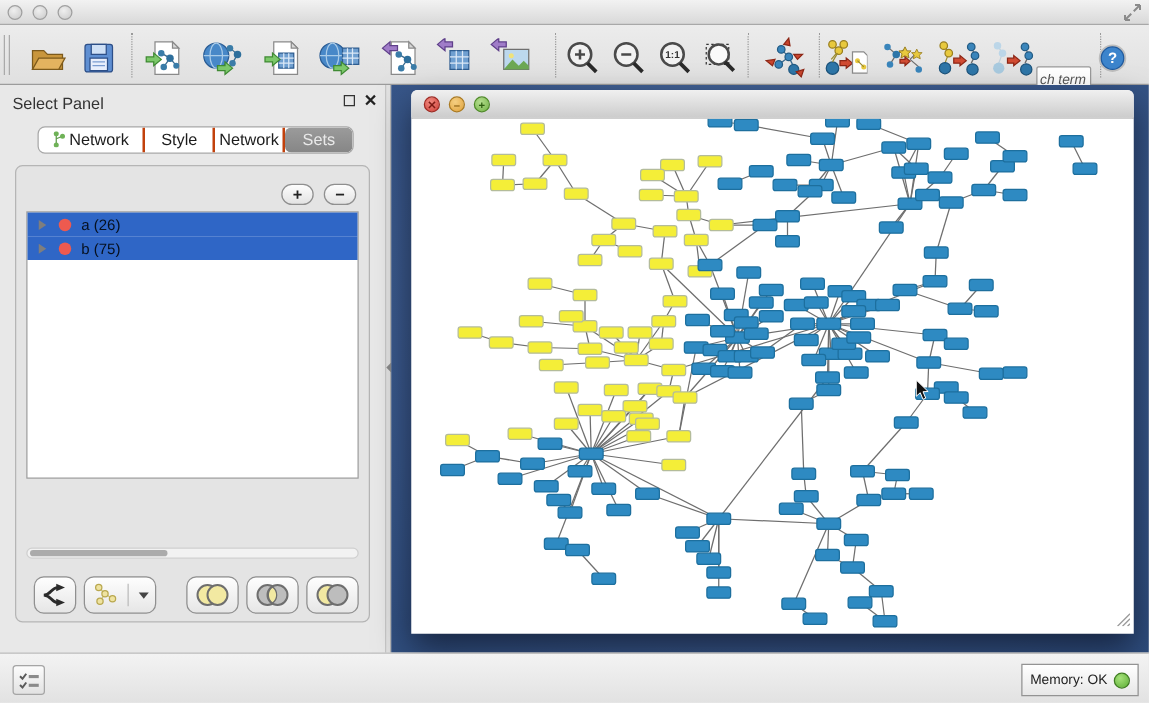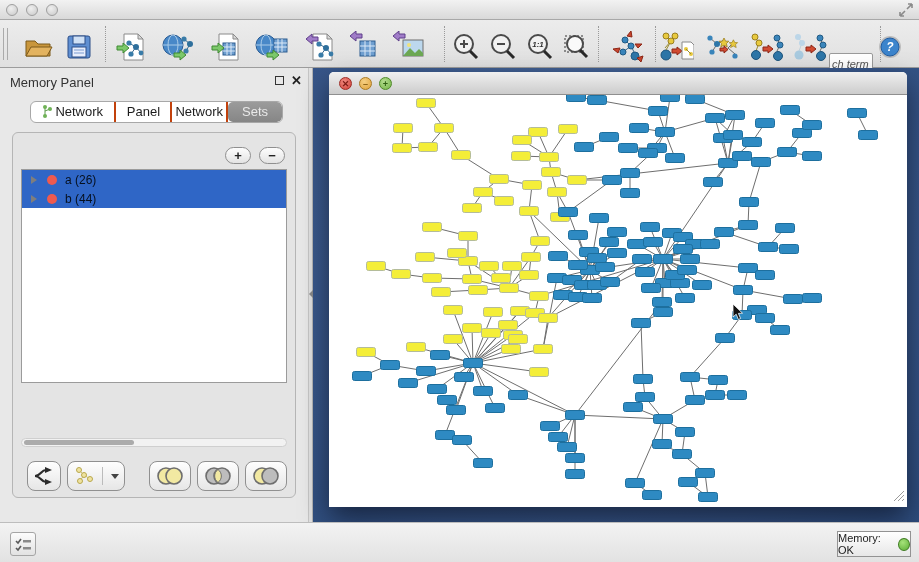--- a/index.html
+++ b/index.html
@@ -15,21 +15,21 @@
     font-size:13px; color:#4f4f4f; }
   #fs-icon { position:absolute; right:6px; top:3px; color:#8a8a8a; font-size:12px; }
 
   
   #toolbar { position:absolute; left:0; top:20px; width:919px; height:48px;
     background:linear-gradient(#ececec,#e0e0e0); border-bottom:1px solid #9c9c9c; }
   .tb-sep { position:absolute; top:6px; height:36px; width:0;
     border-left:1px dotted #9a9a9a; }
   .tb-handle { position:absolute; left:3px; top:8px; height:32px; width:5px;
     border-left:1px solid #aaa; border-right:1px solid #aaa; }
-  .tbi { position:absolute; top:29px; transform:translate(-50%,-50%); cursor:default;font-style:italic; }
+  .tbi { position:absolute; top:29px; transform:translate(-50%,-50%); cursor:default; }
   #search-box { position:absolute; left:829px; top:33px; width:44px; height:23px;
     background:#fff; border:1px solid #9a9a9a; border-radius:2px; overflow:hidden; }
   #search-box span { display:block; font-style:italic; font-size:11px; color:#555; padding:4px 2px; white-space:nowrap; }
 
   
   #control-panel { position:absolute; left:0; top:68px; width:308px; height:454px; background:#e8e8e8; }
   #cp-header { position:absolute; left:0; top:0; width:100%; height:28px; }
   #cp-title { position:absolute; left:10px; top:7px; font-size:13px; color:#333; }
   #cp-float { position:absolute; right:24px; top:8px; width:9px; height:9px; border:1.5px solid #333; }
   #cp-close { position:absolute; right:6px; top:5px; font-size:13px; font-weight:bold; color:#222; }
@@ -84,21 +84,21 @@
   #net-content { position:absolute; left:1px; top:23px; width:576px; height:408px; background:#fff; overflow:hidden; }
   #graph-svg { position:absolute; left:0; top:0; }
   #cursor { position:absolute; width:12px; height:18px; }
   #resize-grip { position:absolute; right:2px; bottom:2px; width:12px; height:12px; }
 
   
   #statusbar { position:absolute; left:0; top:522px; width:919px; height:40px;
     background:linear-gradient(#f3f3f3,#e2e2e2); border-top:1px solid #bdbdbd; }
   #task-btn { position:absolute; left:10px; top:9px; width:26px; height:24px;
     border:1px solid #a5a5a5; border-radius:3px; background:linear-gradient(#fcfcfc,#e2e2e2); }
-  #memory-btn { position:absolute; right:8px; top:8px; width:74px; height:26px;
+  #memory-btn { position:absolute; right:8px; top:8px; width:94px; height:26px;
     border:1px solid #939393; border-radius:0; background:linear-gradient(#ffffff,#e7e7e7);
     display:flex; align-items:center; justify-content:center; }
   #memory-btn span { font-size:11px; color:#222; }
   #mem-dot { width:13px; height:13px; border-radius:50%; margin-left:5px;
     background:radial-gradient(circle at 38% 32%, #a6e27a, #5cae35); border:1px solid #3f7c22; }
 </style>
 </head>
 <body>
 
 <div id="titlebar">
@@ -367,54 +367,54 @@
     <svg width="24" height="24" viewBox="0 0 24 24">
       <circle cx="12" cy="12" r="10" fill="none" stroke="#bdbdbd" stroke-width="2"></circle>
       <circle cx="12" cy="12" r="9" fill="#3c84cc" stroke="#1f5a9e"></circle>
       <text x="12" y="16" font-size="12" font-weight="bold" text-anchor="middle" fill="#fff" font-family="Liberation Sans, sans-serif">?</text>
     </svg>
   </div>
 </div>
 
 <div id="control-panel">
   <div id="cp-header">
-    <div id="cp-title">Memory Panel</div>
+    <div id="cp-title">Select Panel</div>
     <div id="cp-float"></div>
     <div id="cp-close">✕</div>
   </div>
 
   <div id="tabbar">
     <div class="tab" style="flex:1.55">
       <svg width="10" height="13" viewBox="0 0 10 13">
         <line x1="3" y1="2" x2="3" y2="11" stroke="#5d9b4a"></line>
           <line x1="3" y1="6" x2="8" y2="4" stroke="#5d9b4a"></line>
         <circle cx="3" cy="2" r="2" fill="#6fb257"></circle>
           <circle cx="8" cy="4" r="2" fill="#6fb257"></circle>
           <circle cx="3" cy="11" r="2" fill="#6fb257"></circle>
       </svg><span>Network</span>
     </div>
-    <div class="tab"><span>Panel</span></div>
+    <div class="tab"><span>Style</span></div>
     <div class="tab"><span>Network</span></div>
     <div class="tab active"><span>Sets</span></div>
   </div>
 
   <div id="cp-box">
     <div class="pm-btn" style="right:44px">+</div>
     <div class="pm-btn" style="right:10px">−</div>
 
     <div id="sets-list">
       <div class="set-row">
         <div class="set-caret"></div>
         <div class="set-dot"></div>
         <div class="set-label">a (26)</div>
       </div>
       <div class="set-row">
         <div class="set-caret"></div>
         <div class="set-dot"></div>
-        <div class="set-label">b (44)</div>
+        <div class="set-label">b (75)</div>
       </div>
     </div>
     <div id="hscroll">
       <div id="hthumb"></div>
     </div>
 
     <div class="cpbtn" style="left:14px; width:34px">
       <svg width="22" height="20" viewBox="0 0 22 20">
         <path d="M2 10 C8 10 8 4 13 4 M2 10 C8 10 8 16 13 16" fill="none" stroke="#2b2b2b" stroke-width="2.2"></path>
         <path d="M12 1 l7 3 -7 3 z" fill="#2b2b2b"></path>

